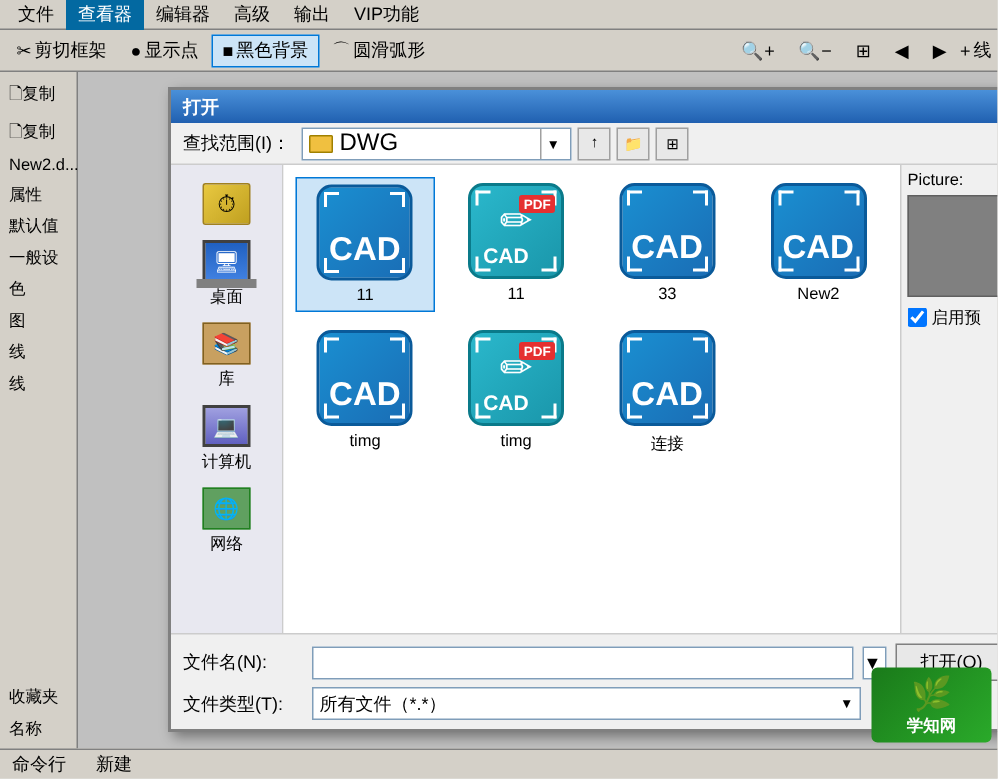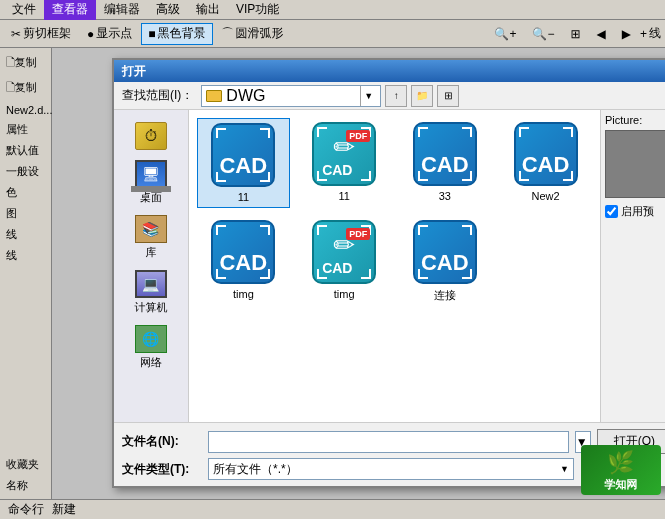--- a/index.html
+++ b/index.html
@@ -31,21 +31,21 @@
       padding: 0 4px;
       border-bottom: 1px solid #808080;
     }
     .menu-item {
       padding: 2px 8px;
       font-size: 12px;
       cursor: pointer;
       color: #000;
     }
     .menu-item.active {
-      background: #6d28d9;
+      background: #0369a1;
       color: #fff;
     }
 
     
     .toolbar {
       background: #d4d0c8;
       height: 28px;
       display: flex;
       align-items: center;
       padding: 0 4px;
@@ -318,21 +318,20 @@
     .dialog-row {
       display: flex;
       align-items: center;
       gap: 6px;
     }
 
     .dialog-label {
       font-size: 12px;
       width: 80px;
       white-space: nowrap;
-      font-weight: bold;
     }
 
     .dialog-input {
       flex: 1;
       height: 22px;
       border: 1px solid #7f9db9;
       background: white;
       padding: 0 4px;
       font-size: 12px;
     }
@@ -370,21 +369,21 @@
 
     
     .status-bar {
       height: 20px;
       background: #d4d0c8;
       border-top: 1px solid #808080;
       display: flex;
       align-items: center;
       padding: 0 8px;
       font-size: 12px;
-      gap: 8px;
+      gap: 20px;
     }
 
     .icon-wrapper {
       position: relative;
       width: 64px;
       height: 64px;
     }
 
     
     .measure-corner {

